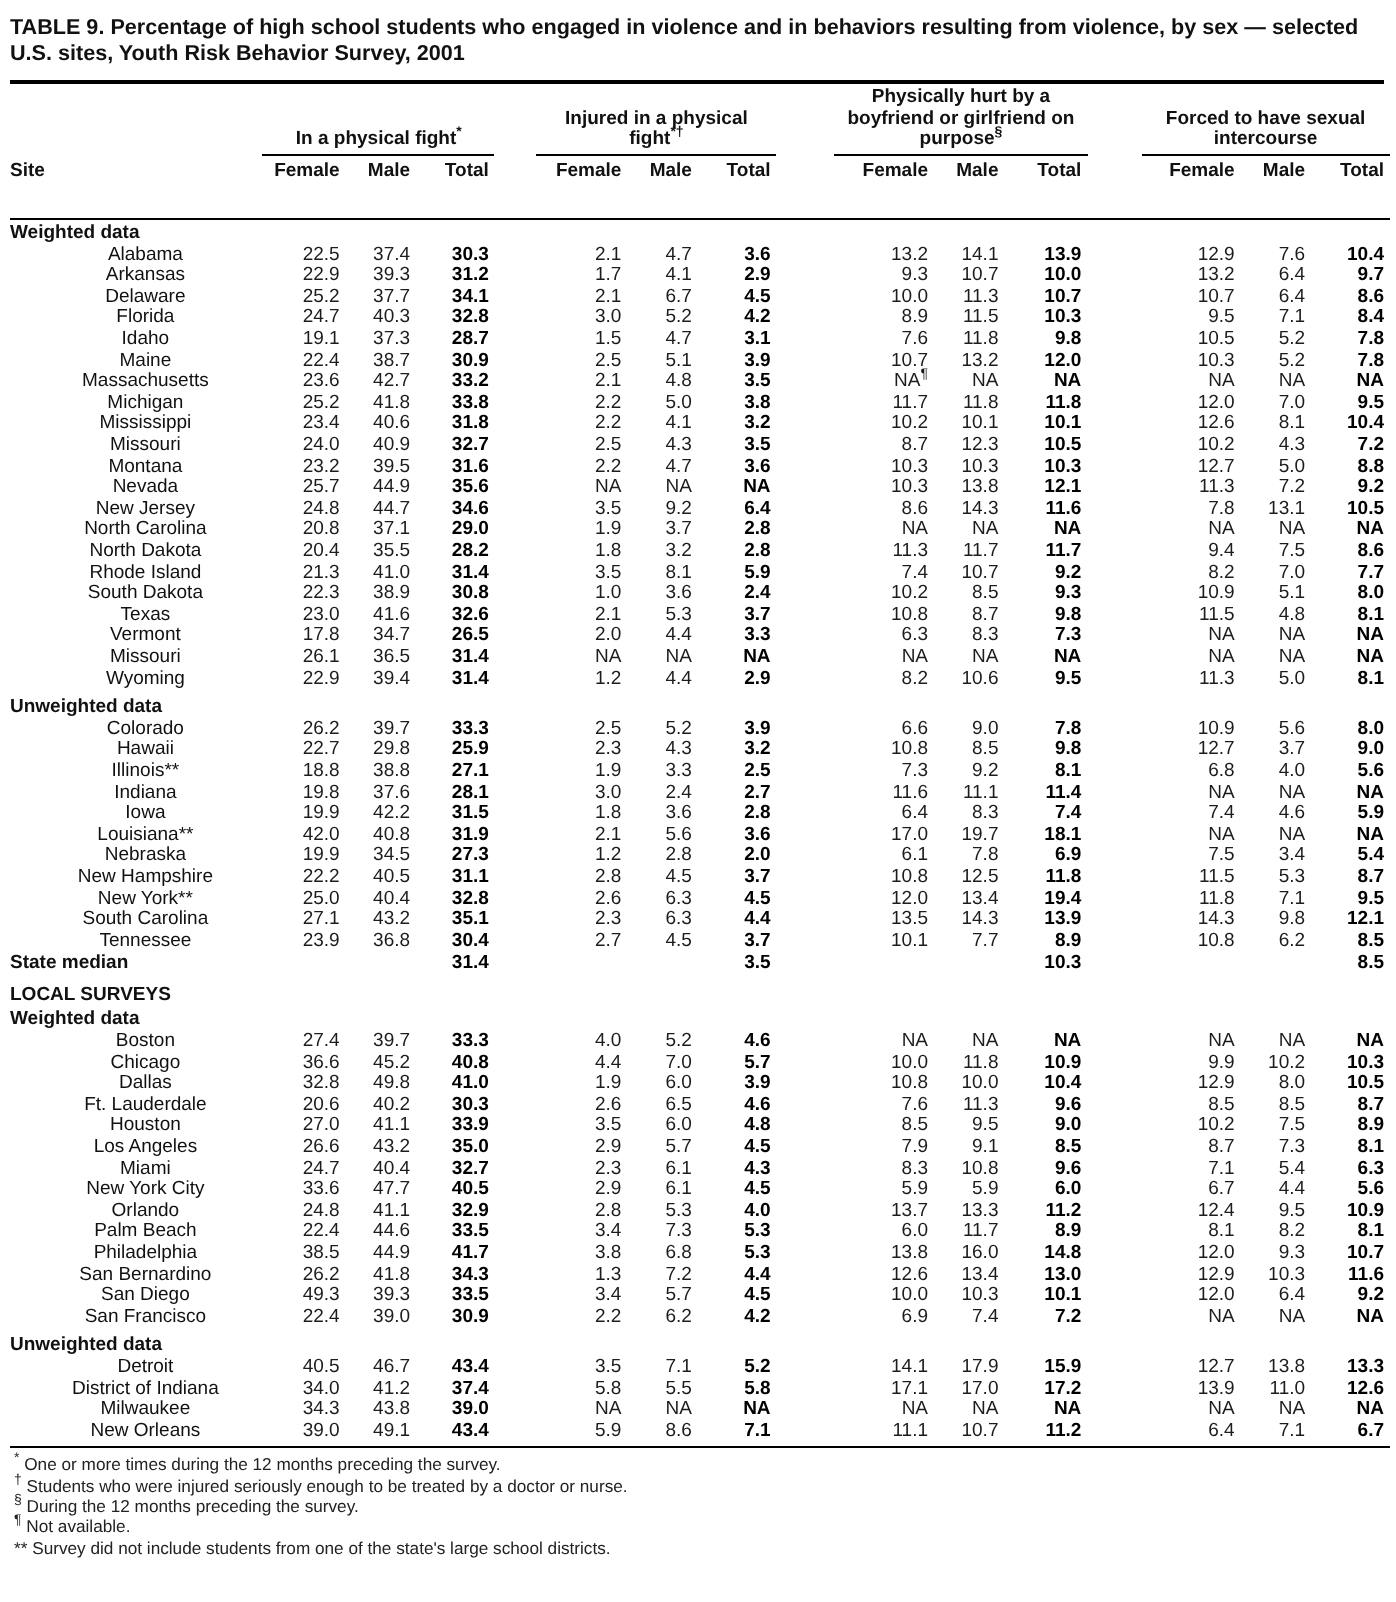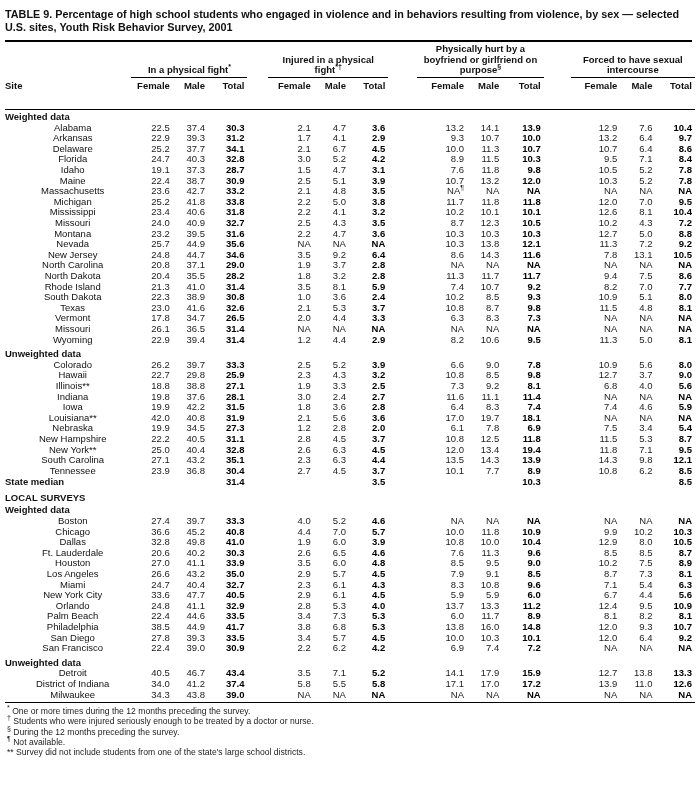--- a/index.html
+++ b/index.html
@@ -889,22 +889,40 @@
           <td></td>
           <td class="num">13.8</td>
           <td class="num">16.0</td>
           <td class="num total">14.8</td>
           <td></td>
           <td class="num">12.0</td>
           <td class="num">9.3</td>
           <td class="num total">10.7</td>
         </tr>
         <tr>
+          <td class="site">San Bernardino</td>
+          <td class="num">26.2</td>
+          <td class="num">41.8</td>
+          <td class="num total">34.3</td>
+          <td></td>
+          <td class="num">1.3</td>
+          <td class="num">7.2</td>
+          <td class="num total">4.4</td>
+          <td></td>
+          <td class="num">12.6</td>
+          <td class="num">13.4</td>
+          <td class="num total">13.0</td>
+          <td></td>
+          <td class="num">12.9</td>
+          <td class="num">10.3</td>
+          <td class="num total">11.6</td>
+        </tr>
+        <tr>
           <td class="site">San Diego</td>
-          <td class="num">27.8</td>
+          <td class="num">49.3</td>
           <td class="num">39.3</td>
           <td class="num total">33.5</td>
           <td></td>
           <td class="num">3.4</td>
           <td class="num">5.7</td>
           <td class="num total">4.5</td>
           <td></td>
           <td class="num">10.0</td>
           <td class="num">10.3</td>
           <td class="num total">10.1</td>
@@ -980,20 +998,38 @@
           <td class="num">NA</td>
           <td class="num total">NA</td>
           <td></td>
           <td class="num">NA</td>
           <td class="num">NA</td>
           <td class="num total">NA</td>
           <td></td>
           <td class="num">NA</td>
           <td class="num">NA</td>
           <td class="num total">NA</td>
+        </tr>
+        <tr>
+          <td class="site">New Orleans</td>
+          <td class="num">39.0</td>
+          <td class="num">49.1</td>
+          <td class="num total">43.4</td>
+          <td></td>
+          <td class="num">5.9</td>
+          <td class="num">8.6</td>
+          <td class="num total">7.1</td>
+          <td></td>
+          <td class="num">11.1</td>
+          <td class="num">10.7</td>
+          <td class="num total">11.2</td>
+          <td></td>
+          <td class="num">6.4</td>
+          <td class="num">7.1</td>
+          <td class="num total">6.7</td>
         </tr>
       </tbody>
   </table>
 
   <div class="bottomline"></div>
   <div class="footnotes">
     <div class="fn"><sup>*</sup> <span>One or more times during the 12 months preceding the survey.</span></div>
     <div class="fn"><sup>†</sup> <span>Students who were injured seriously enough to be treated by a doctor or nurse.</span></div>
     <div class="fn"><sup>§</sup> <span>During the 12 months preceding the survey.</span></div>
     <div class="fn"><sup>¶</sup> <span>Not available.</span></div>

